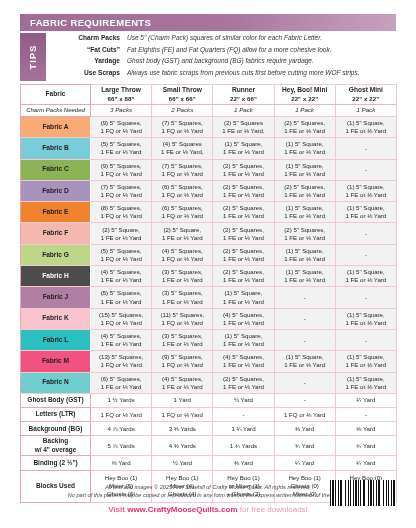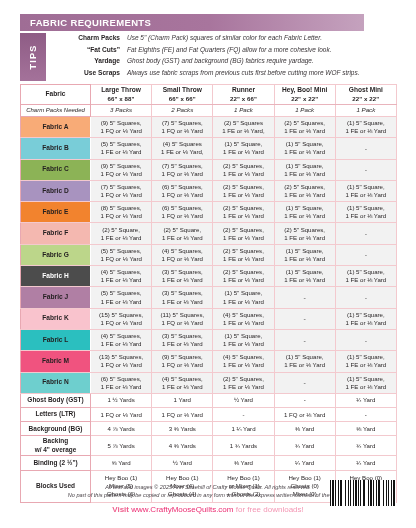--- a/index.html
+++ b/index.html
@@ -7,21 +7,21 @@
     width:416px;height:528px;
     background:#ffffff;
     font-family:"Liberation Sans", sans-serif;
     color:#231f20;
     overflow:hidden;
   }
   .page{position:relative;width:416px;height:528px;box-sizing:border-box;}
 
   
   .banner{
-    position:absolute;left:20px;top:14px;width:344px;height:17px;
+    position:absolute;left:20px;top:14px;width:376px;height:17px;
     background:linear-gradient(to right,#9f6d95 0%, #a8759d 55%, #c5a2be 100%);
     display:flex;align-items:center;
   }
   .banner-title{
     color:#ffffff;font-size:9.5px;font-weight:bold;letter-spacing:.35px;
     padding-left:10px;
   }
 
   
   .tips-wrap{position:absolute;left:20px;top:33px;width:376px;height:48px;}
@@ -92,21 +92,21 @@
   
   .foot{position:absolute;left:20px;top:483px;width:376px;}
   .foot p{
     margin:0;text-align:center;font-size:5.6px;font-style:italic;color:#4a4449;
     line-height:1.5;
   }
   .visit{
     margin-top:5px;text-align:center;font-size:8px;color:#f06f9a;font-weight:bold;
   }
   .visit .pre{color:#ef5f8e;font-weight:bold;text-align:right;}
-  .visit .url{color:#ec2c72;font-weight:normal;}
+  .visit .url{color:#ec2c72;font-weight:bold;}
   .visit .post{color:#f497b4;font-weight:normal;}
 
   .barcode{
     position:absolute;right:20px;top:480px;width:66px;height:26px;
     background:repeating-linear-gradient(to right,
       #111 0px,#111 1px,#fff 1px,#fff 2.4px,
       #111 2.4px,#111 4.2px,#fff 4.2px,#fff 5.2px,
       #111 5.2px,#111 5.9px,#fff 5.9px,#fff 7.6px);
   }
 </style>

